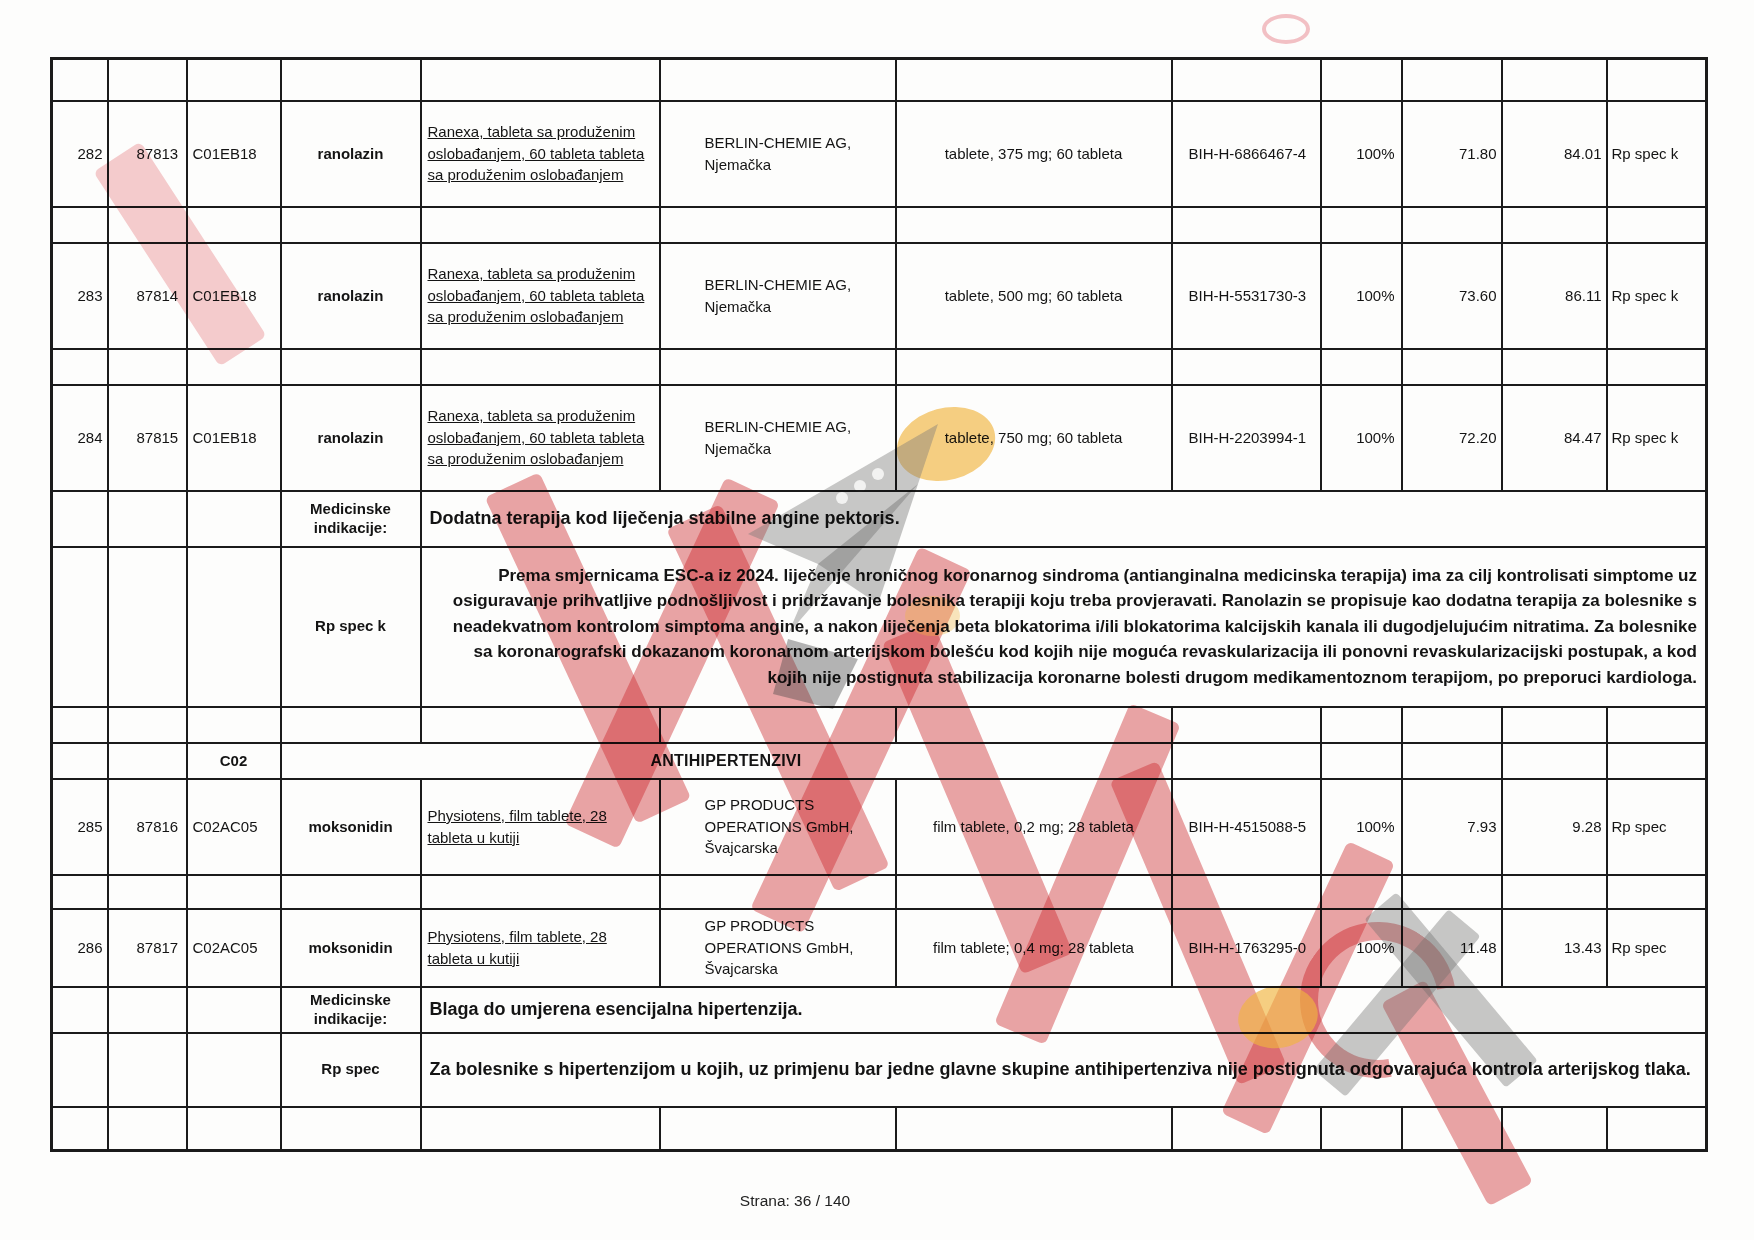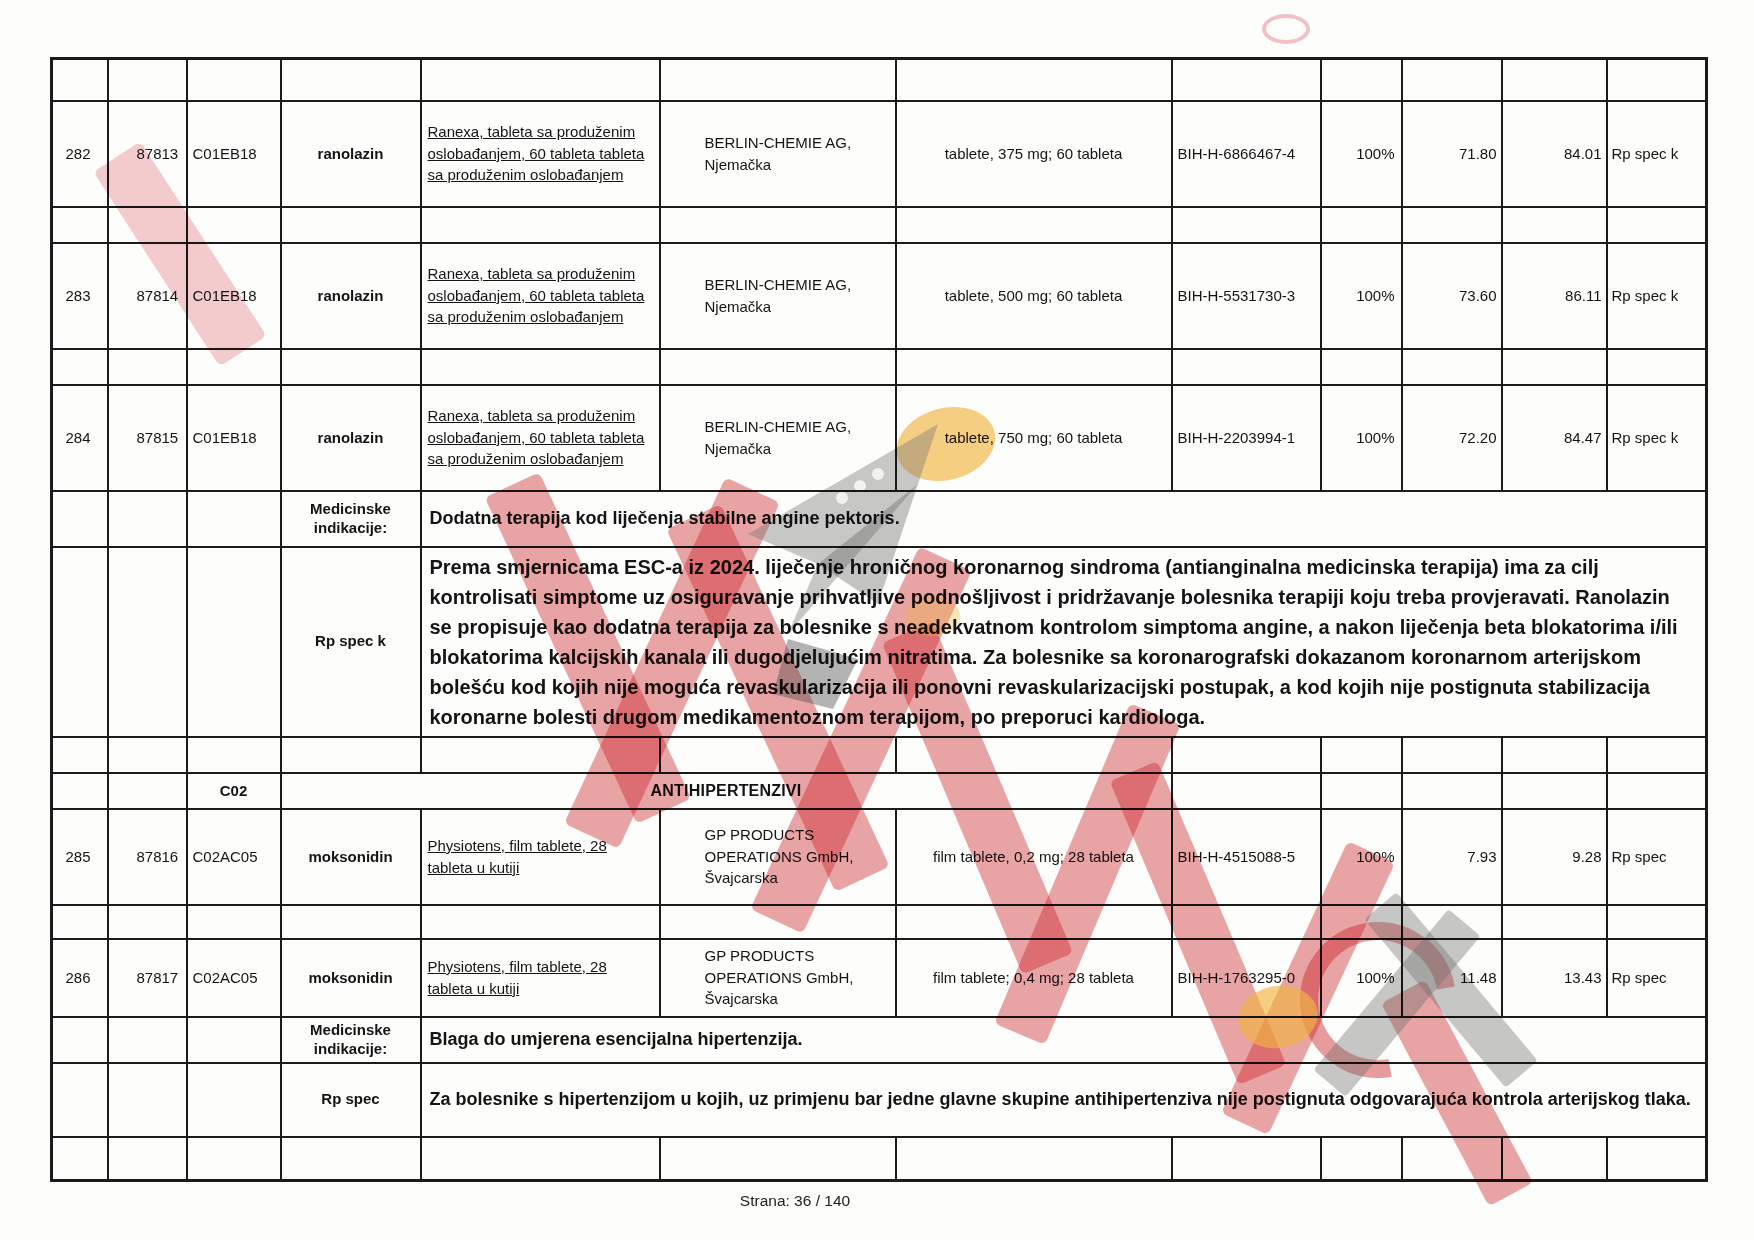--- a/index.html
+++ b/index.html
@@ -13,37 +13,37 @@
     border-collapse:collapse;table-layout:fixed;
     border:3px solid #1b1b1b;
   }
   td{
     border:2px solid #1b1b1b;
     padding:2px 6px;
     font-size:15px;line-height:1.45;
     vertical-align:middle;overflow:hidden;
     color:#141414;
   }
-  .c-num{text-align:right;padding-right:16px;}
+  .c-num{text-align:right;padding-right:4px;}
   .c-code{text-align:left;padding-left:28px;}
   .c-atc{text-align:left;padding-left:5px;}
   .c-inn{text-align:center;font-weight:bold;}
   .c-name{text-align:left;text-decoration:underline;}
   .c-mfr{text-align:left;padding-left:44px;}
   .c-mfr .wrap{max-width:178px;}
   .c-name .wrap{max-width:218px;}
   .c-form{text-align:center;}
-  .c-reg{text-align:left;padding-left:5px;}
+  .c-reg{text-align:left;padding-left:16px;}
   .c-pct{text-align:right;padding-right:6px;}
   .c-p1{text-align:right;padding-right:4px;}
   .c-p2{text-align:right;padding-right:4px;}
   .c-rx{text-align:left;padding-left:4px;}
   .lbl{font-weight:bold;text-align:center;line-height:1.25;}
   .sect-text{font-weight:bold;text-align:left;padding-left:8px;font-size:18px;}
-  .para{font-weight:bold;text-align:left;padding:4px 8px;font-size:20px;line-height:1.5;}
+  .para{font-weight:bold;text-align:right;padding:4px 8px;font-size:17px;line-height:1.5;}
   .group-code{font-weight:bold;text-align:center;}
   .group-title{font-weight:bold;text-align:center;font-size:16px;letter-spacing:.2px;}
   .footer{
     position:absolute;left:60px;top:1192px;width:1470px;
     text-align:center;font-size:15.5px;color:#222;
   }
   
   .watermark{position:absolute;inset:0;pointer-events:none;z-index:5;mix-blend-mode:multiply;}
   .wm{position:absolute;}
   .stripe{background:rgba(205,38,44,0.42);border-radius:6px;}

